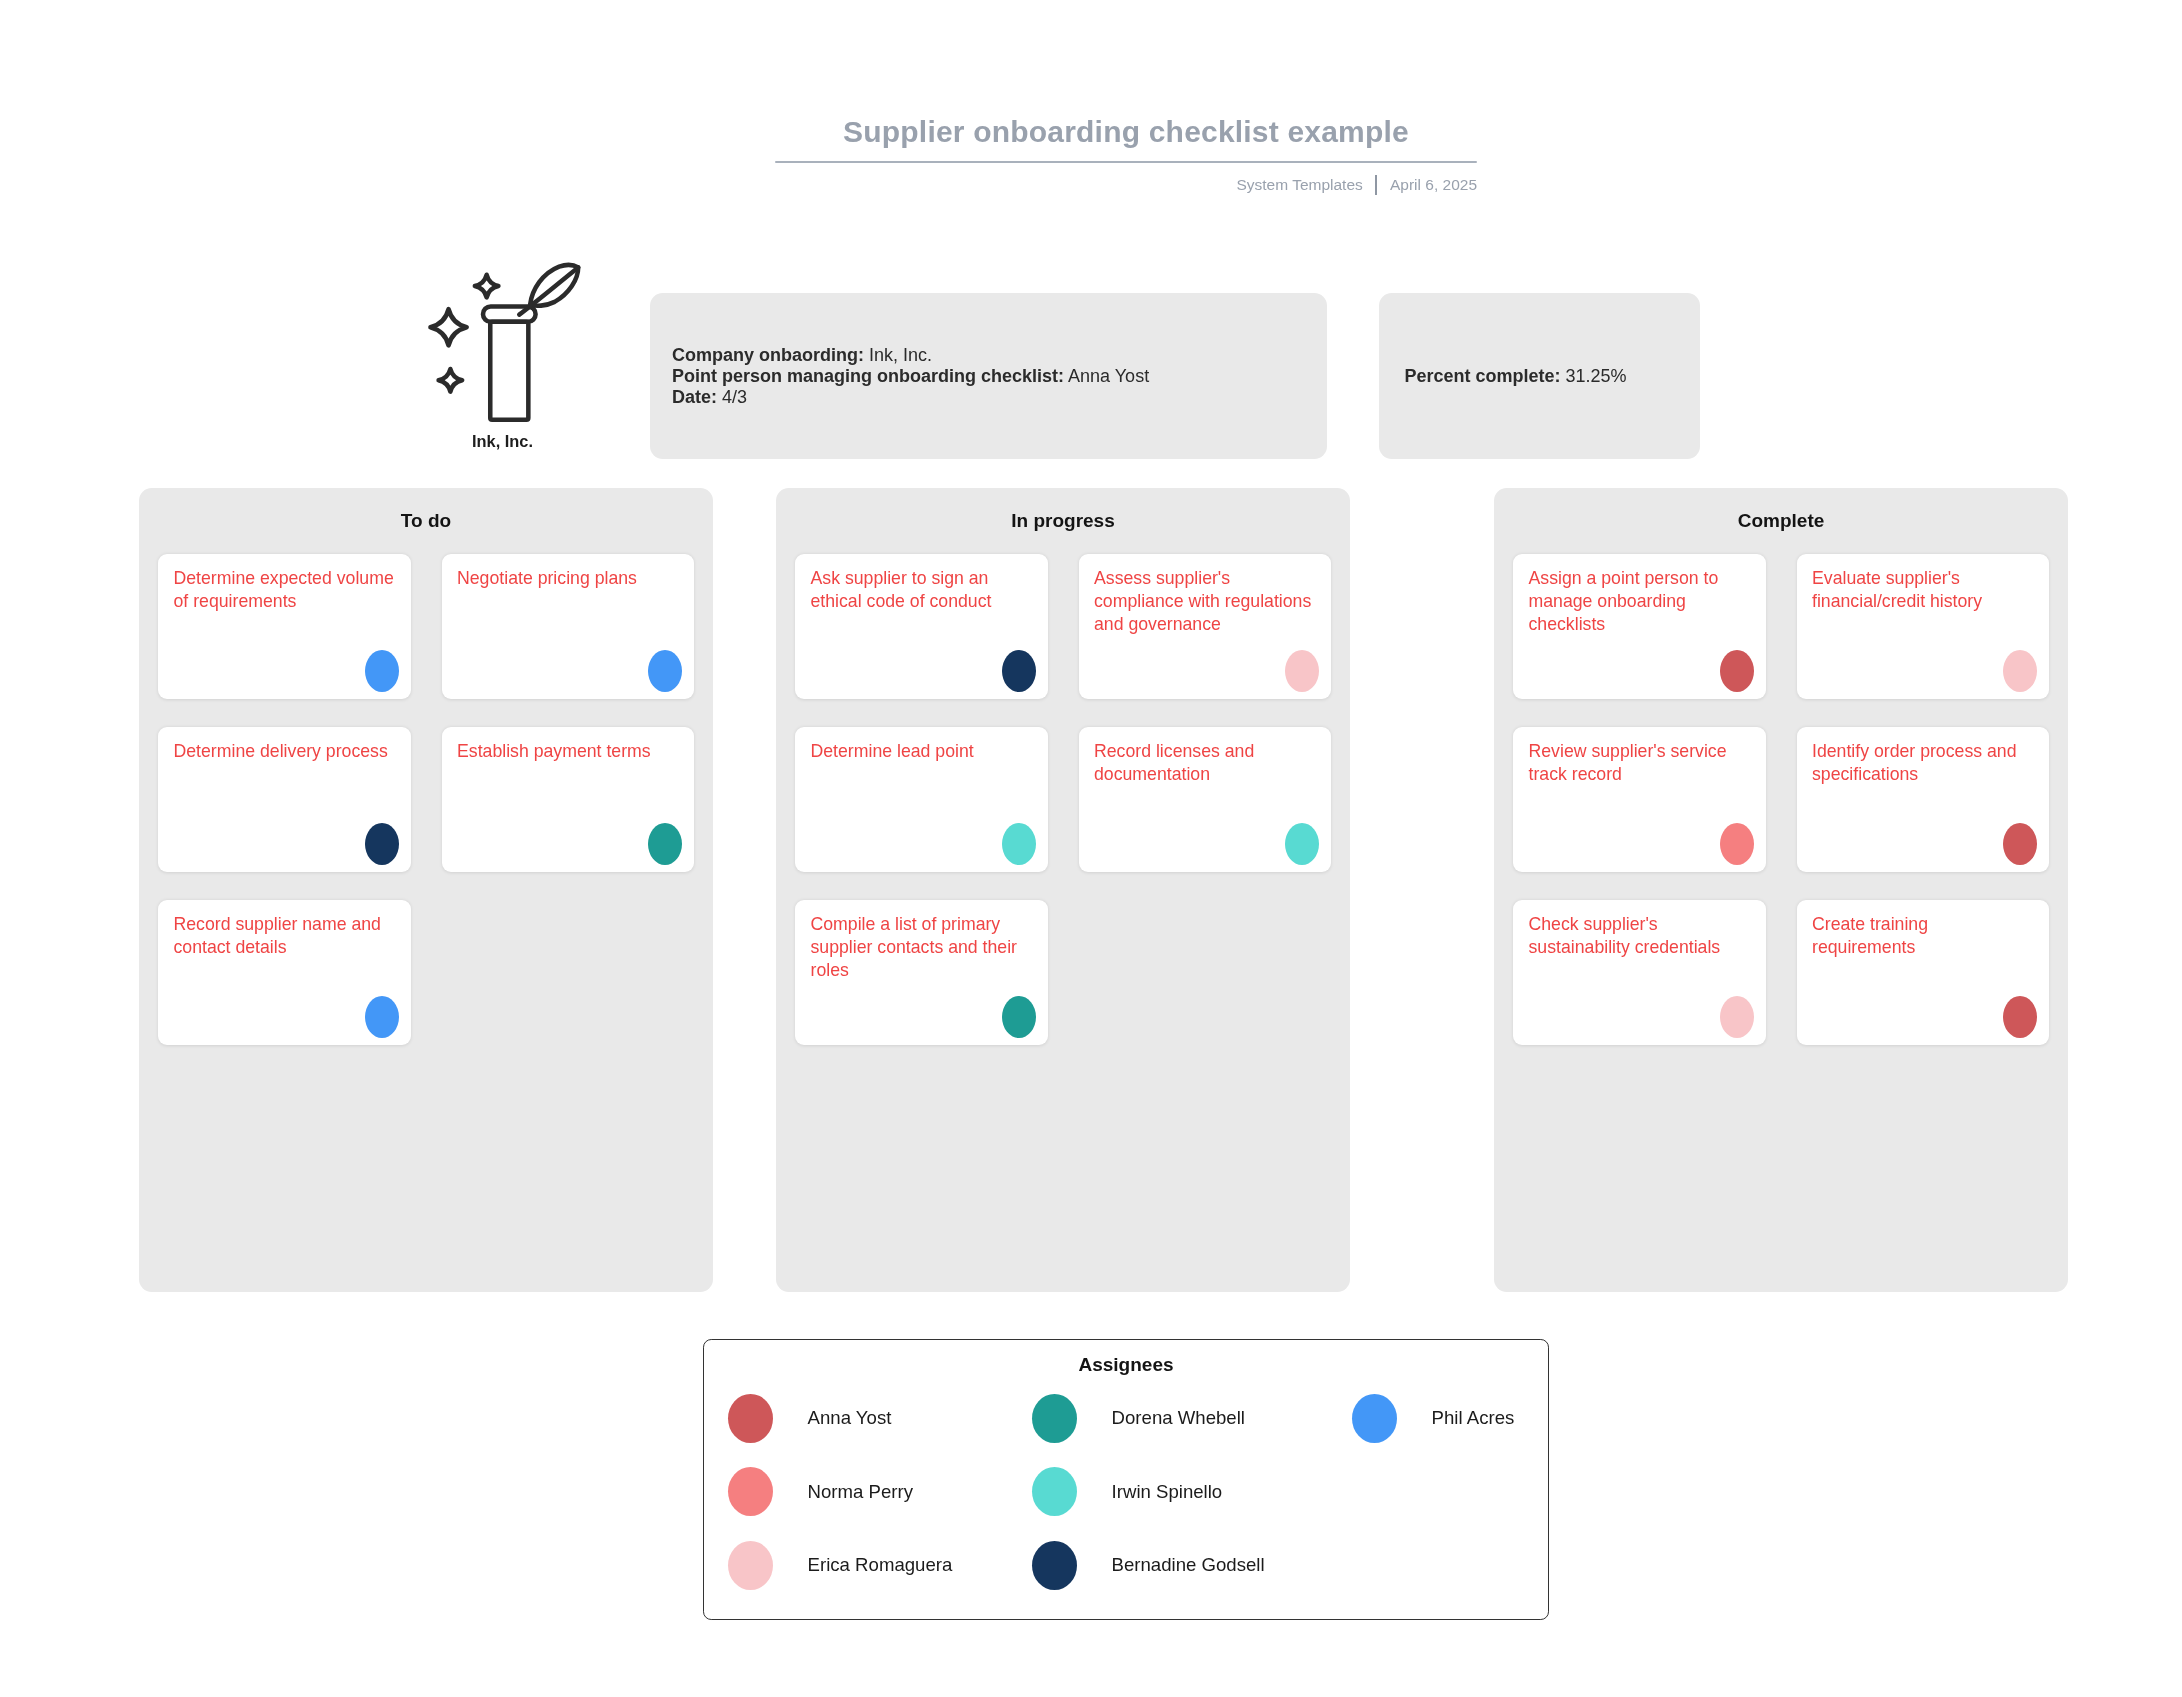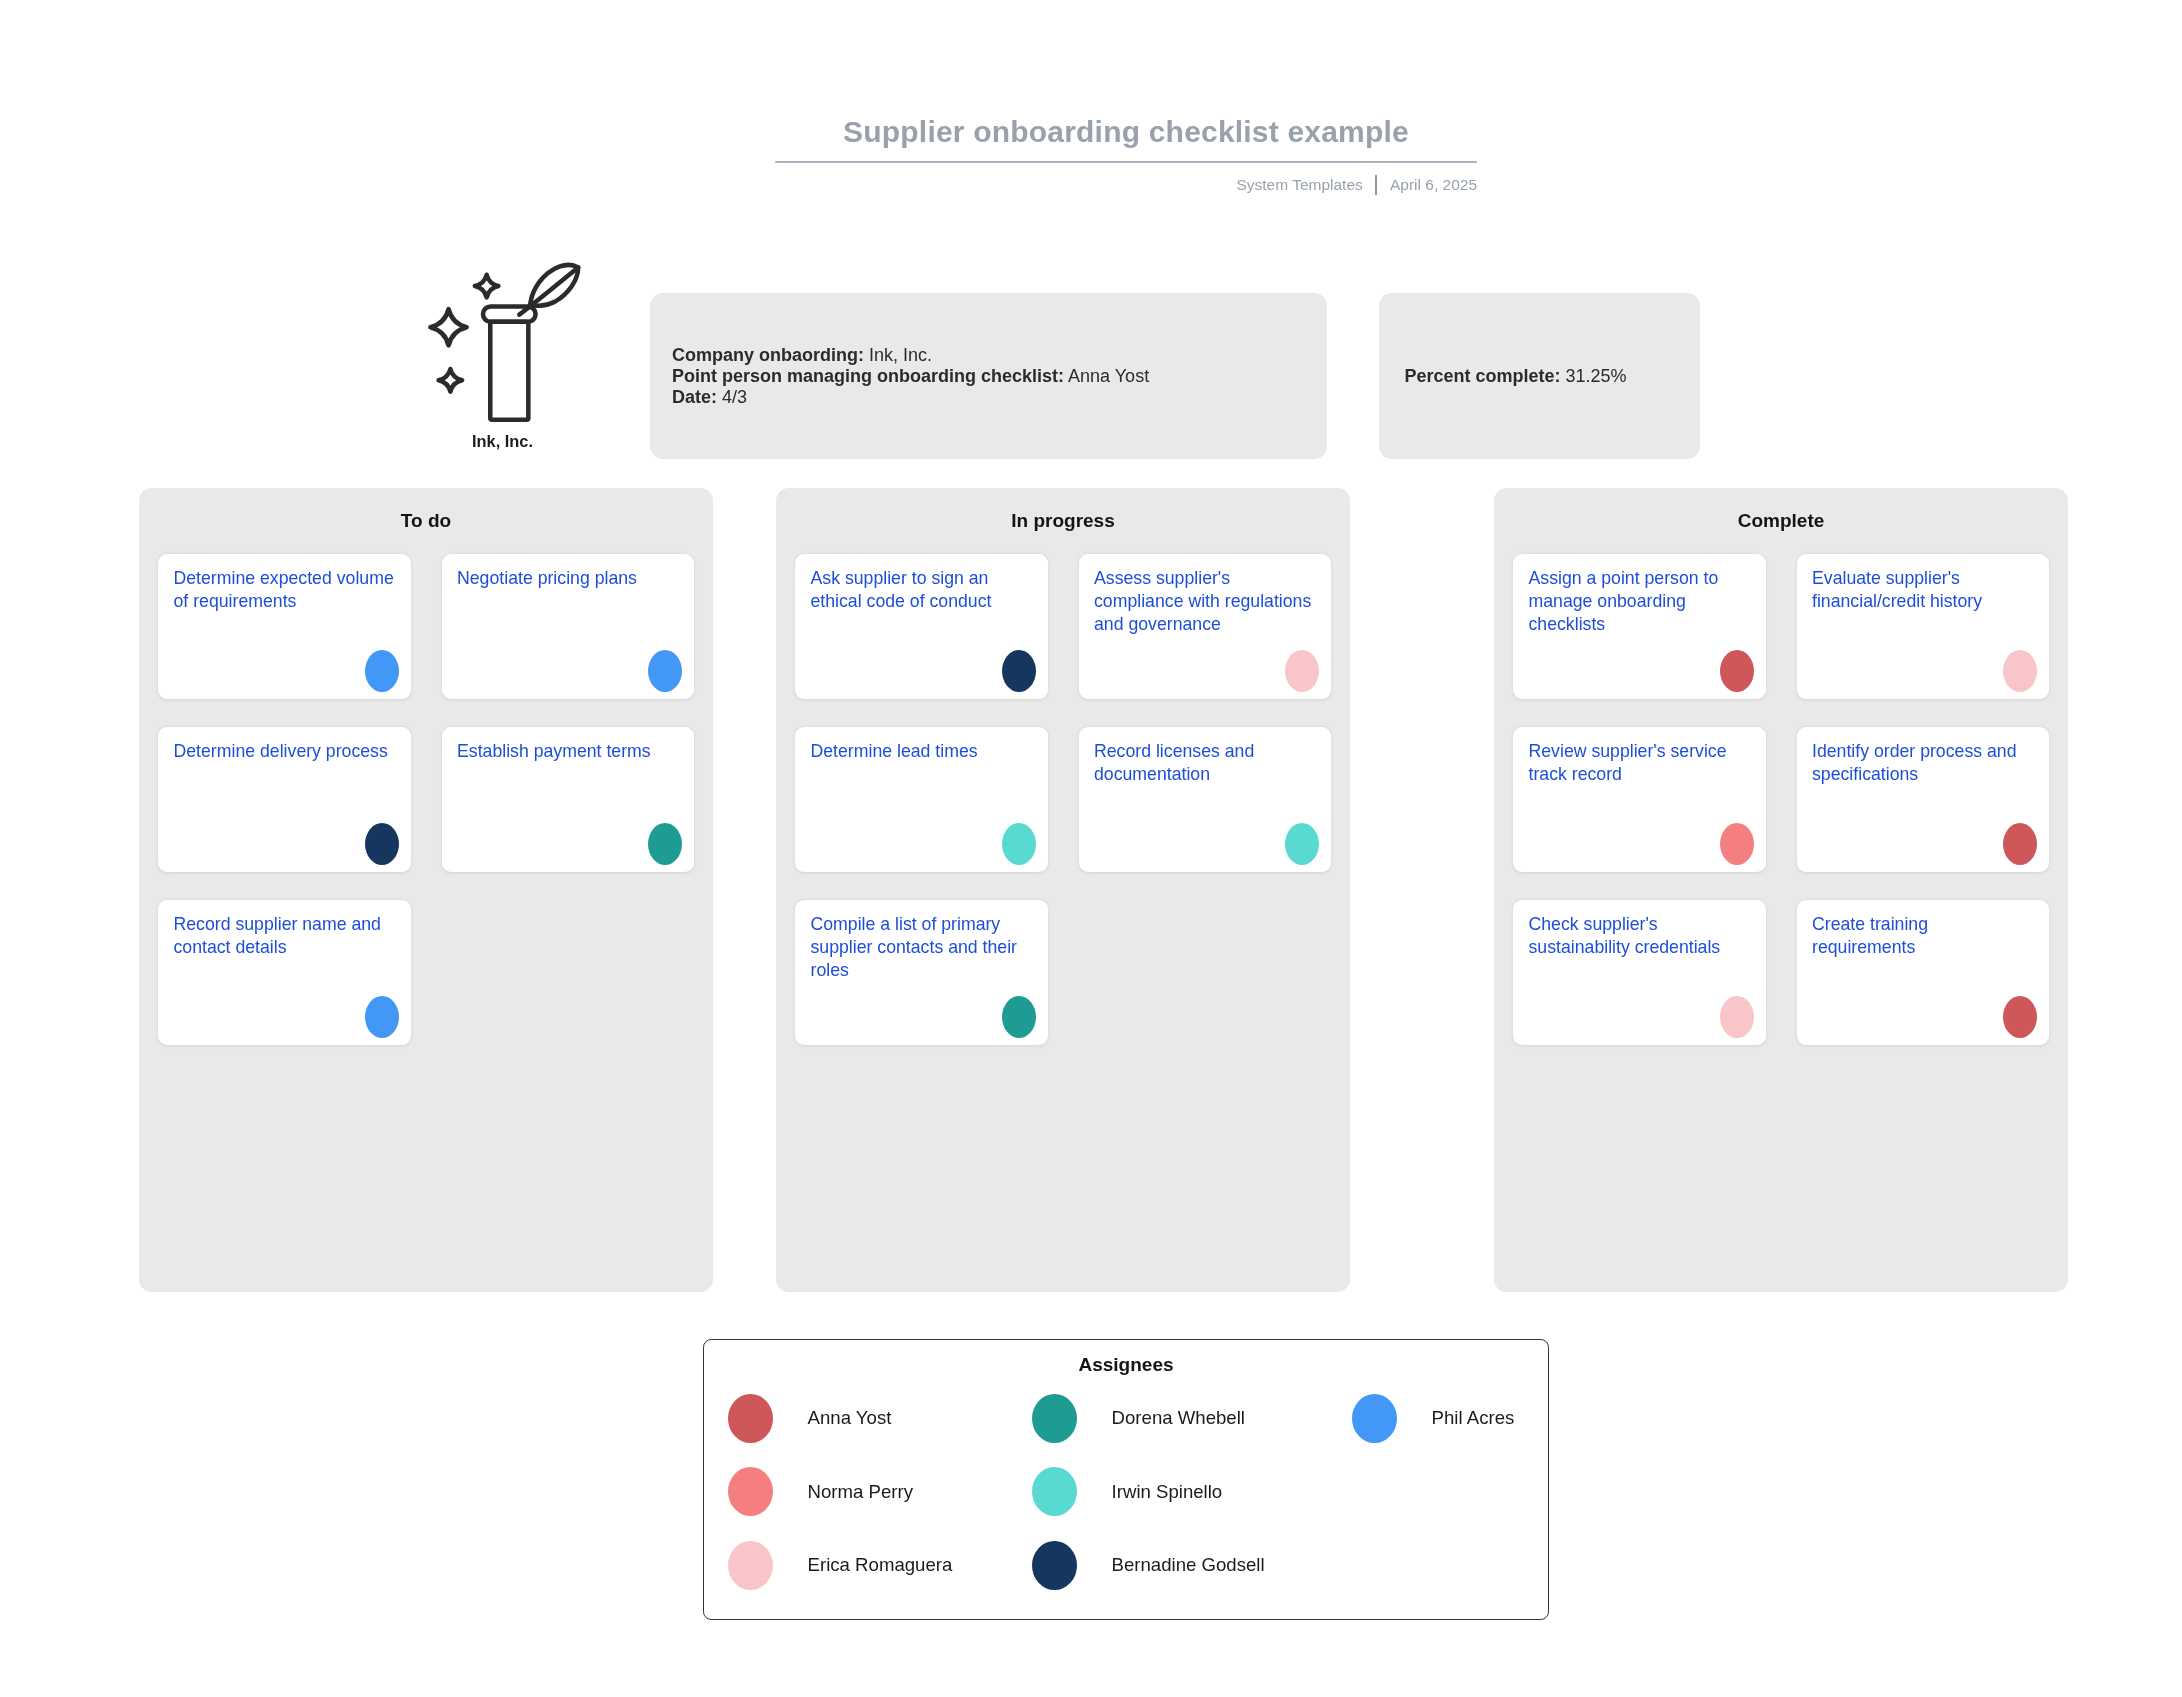--- a/index.html
+++ b/index.html
@@ -34,21 +34,21 @@
     position:absolute;top:488px;width:574px;height:804px;background:#E9E9E9;
     border-radius:12.7px;box-sizing:border-box;padding:16.4px 19px 0 19px;
   }
   .col-0{left:139px;}
   .col-1{left:776px;}
   .col-2{left:1494px;}
   .column-title{text-align:center;font-size:19px;font-weight:bold;color:#141414;margin:5.5px 0 22px 0;}
   .cards{display:grid;grid-template-columns:1fr 1fr;column-gap:31px;row-gap:28px;grid-auto-rows:145px;}
   .card{
     position:relative;background:#ffffff;border-radius:9px;box-sizing:border-box;
-    padding:13.6px 15.5px;font-size:17.7px;line-height:1.3;color:#1d4ed8;
+    padding:13.6px 15.5px;font-size:17.7px;line-height:1.3;color:#ef4444;
     box-shadow:0 0.9px 3.6px rgba(0,0,0,.10);
   }
   .card-dot{position:absolute;right:11.8px;bottom:7.3px;width:34px;height:42px;border-radius:50%;}
   
   .legend{
     position:absolute;left:703px;top:1339px;width:846px;height:281px;background:#ffffff;
     border:1.8px solid #333333;border-radius:8.2px;box-sizing:border-box;padding:13.6px 23.6px 0 23.6px;
   }
   .legend-title{text-align:center;font-size:19px;font-weight:bold;color:#141414;margin:0 0 18px 0;}
   .legend-grid{display:grid;grid-template-columns:304px 320px auto;}
@@ -133,21 +133,21 @@
         <div class="cards">
           <div class="card">
             <div class="card-text">Ask supplier to sign an ethical code of conduct</div>
             <span class="card-dot" title="Bernadine Godsell" style="background: rgb(21, 54, 94);"></span>
           </div>
           <div class="card">
             <div class="card-text">Assess supplier's compliance with regulations and governance</div>
             <span class="card-dot" title="Erica Romaguera" style="background: rgb(248, 197, 200);"></span>
           </div>
           <div class="card">
-            <div class="card-text">Determine lead times</div>
+            <div class="card-text">Determine lead point</div>
             <span class="card-dot" title="Irwin Spinello" style="background: rgb(88, 218, 210);"></span>
           </div>
           <div class="card">
             <div class="card-text">Record licenses and documentation</div>
             <span class="card-dot" title="Irwin Spinello" style="background: rgb(88, 218, 210);"></span>
           </div>
           <div class="card">
             <div class="card-text">Compile a list of primary supplier contacts and their roles</div>
             <span class="card-dot" title="Dorena Whebell" style="background: rgb(30, 156, 148);"></span>
           </div>

